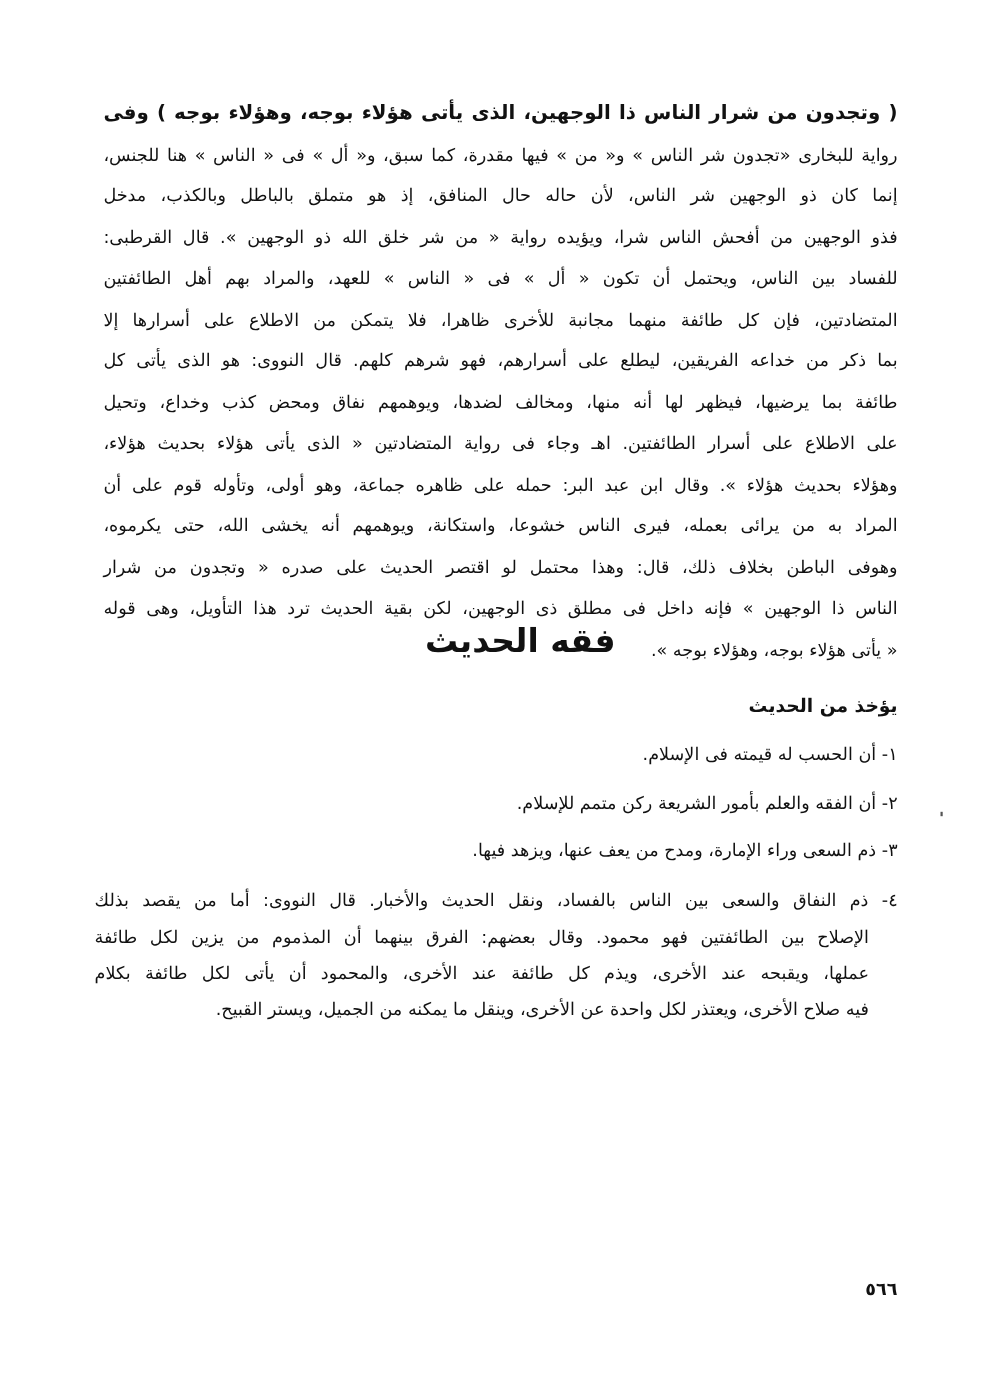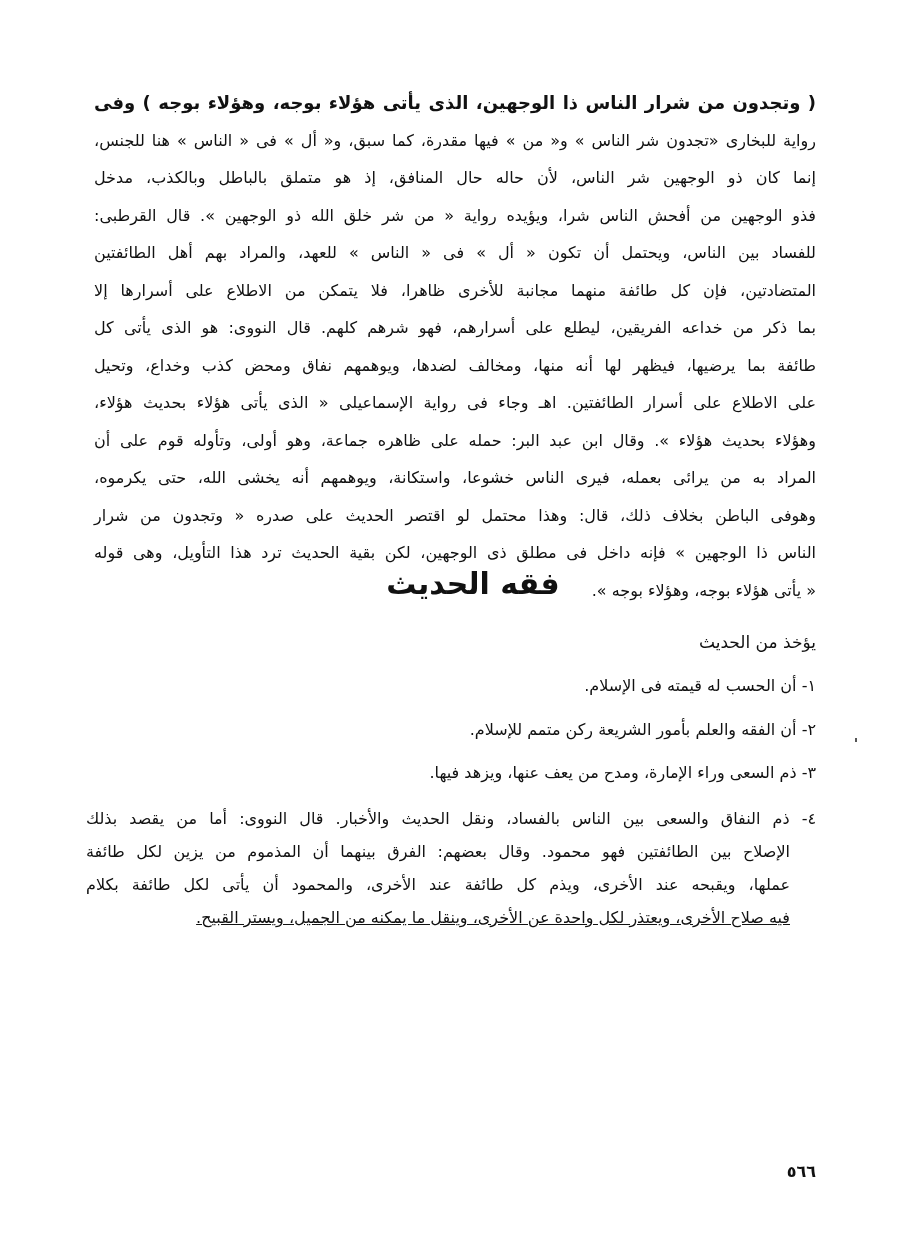--- a/index.html
+++ b/index.html
@@ -57,21 +57,21 @@
       font-weight: bold;
       padding-right: 0;
     }
     .section-title span { display: inline-block; margin-right: -40px; }
 
     .subheading {
       position: absolute;
       top: 632px;
       right: 90px;
       font-size: 17px;
-      font-weight: normal;
+      font-weight: bold;
     }
 
     .point {
       position: absolute;
       right: 90px;
       font-size: 16px;
       white-space: nowrap;
     }
     #point-1 { top: 676px; }
     #point-2 { top: 720px; }
@@ -86,21 +86,21 @@
       line-height: 33px;
     }
     #point-4 .line {
       display: block;
       white-space: nowrap;
       text-align: justify;
       text-align-last: justify;
       height: 33px;
     }
     #point-4 .line.indent { padding-right: 26px; }
-    #point-4 .line.last { text-align-last: right; text-decoration: underline; }
+    #point-4 .line.last { text-align-last: right; }
 
     .closing {
       position: absolute;
       top: 974px;
       left: 0;
       width: 906px;
       text-align: center;
       font-size: 17px;
       font-weight: bold;
     }
@@ -130,21 +130,21 @@
 
   <div class="para" id="main-para">
     <span class="line bold-line">( وتجدون من شرار الناس ذا الوجهين، الذى يأتى هؤلاء بوجه، وهؤلاء بوجه ) وفى</span>
     <span class="line">رواية للبخارى «تجدون شر الناس » و« من » فيها مقدرة، كما سبق، و« أل » فى « الناس » هنا للجنس،</span>
     <span class="line">إنما كان ذو الوجهين شر الناس، لأن حاله حال المنافق، إذ هو متملق بالباطل وبالكذب، مدخل</span>
     <span class="line">فذو الوجهين من أفحش الناس شرا، ويؤيده رواية « من شر خلق الله ذو الوجهين ». قال القرطبى:</span>
     <span class="line">للفساد بين الناس، ويحتمل أن تكون « أل » فى « الناس » للعهد، والمراد بهم أهل الطائفتين</span>
     <span class="line">المتضادتين، فإن كل طائفة منهما مجانبة للأخرى ظاهرا، فلا يتمكن من الاطلاع على أسرارها إلا</span>
     <span class="line">بما ذكر من خداعه الفريقين، ليطلع على أسرارهم، فهو شرهم كلهم. قال النووى: هو الذى يأتى كل</span>
     <span class="line">طائفة بما يرضيها، فيظهر لها أنه منها، ومخالف لضدها، ويوهمهم نفاق ومحض كذب وخداع، وتحيل</span>
-    <span class="line">على الاطلاع على أسرار الطائفتين. اهـ وجاء فى رواية الإسماعيلى « الذى يأتى هؤلاء بحديث هؤلاء،</span>
+    <span class="line">على الاطلاع على أسرار الطائفتين. اهـ وجاء فى رواية المتضادتين « الذى يأتى هؤلاء بحديث هؤلاء،</span>
     <span class="line">وهؤلاء بحديث هؤلاء ». وقال ابن عبد البر: حمله على ظاهره جماعة، وهو أولى، وتأوله قوم على أن</span>
     <span class="line">المراد به من يرائى بعمله، فيرى الناس خشوعا، واستكانة، ويوهمهم أنه يخشى الله، حتى يكرموه،</span>
     <span class="line">وهوفى الباطن بخلاف ذلك، قال: وهذا محتمل لو اقتصر الحديث على صدره « وتجدون من شرار</span>
     <span class="line">الناس ذا الوجهين » فإنه داخل فى مطلق ذى الوجهين، لكن بقية الحديث ترد هذا التأويل، وهى قوله</span>
     <span class="line last">« يأتى هؤلاء بوجه، وهؤلاء بوجه ».</span>
   </div>
 
   <div class="section-title">
     <span>فقه الحديث</span>
   </div>

